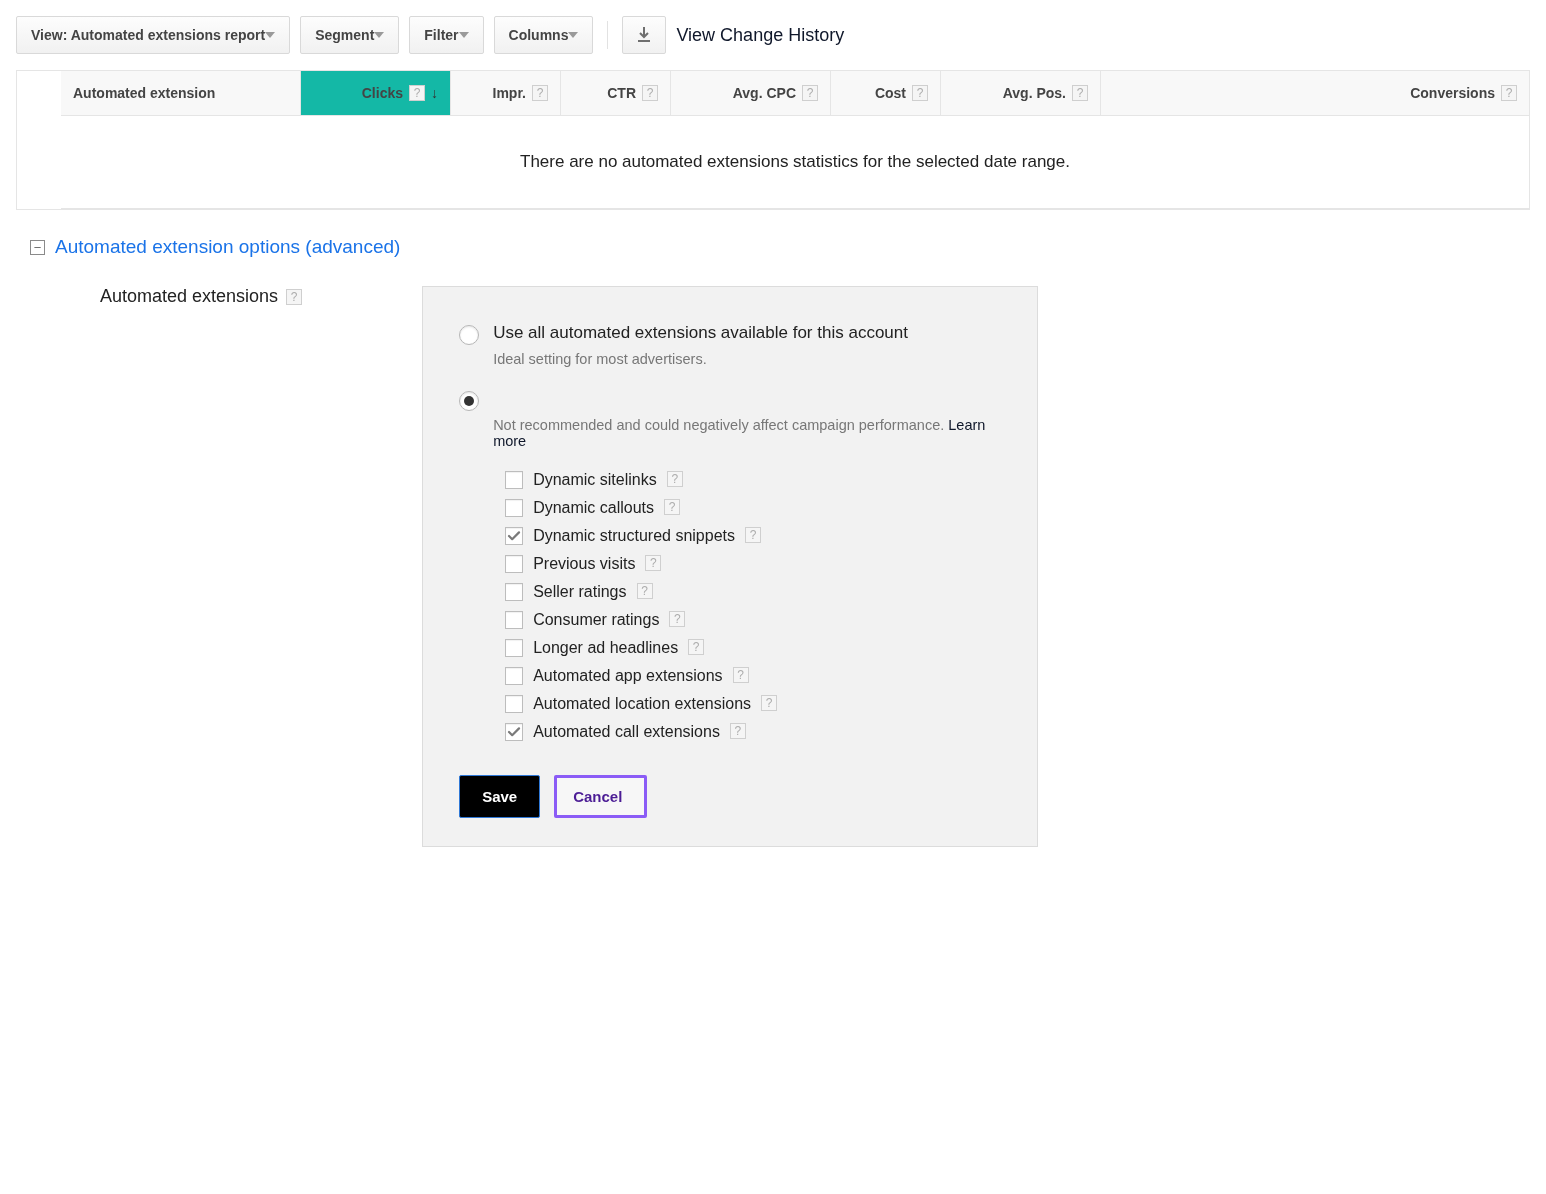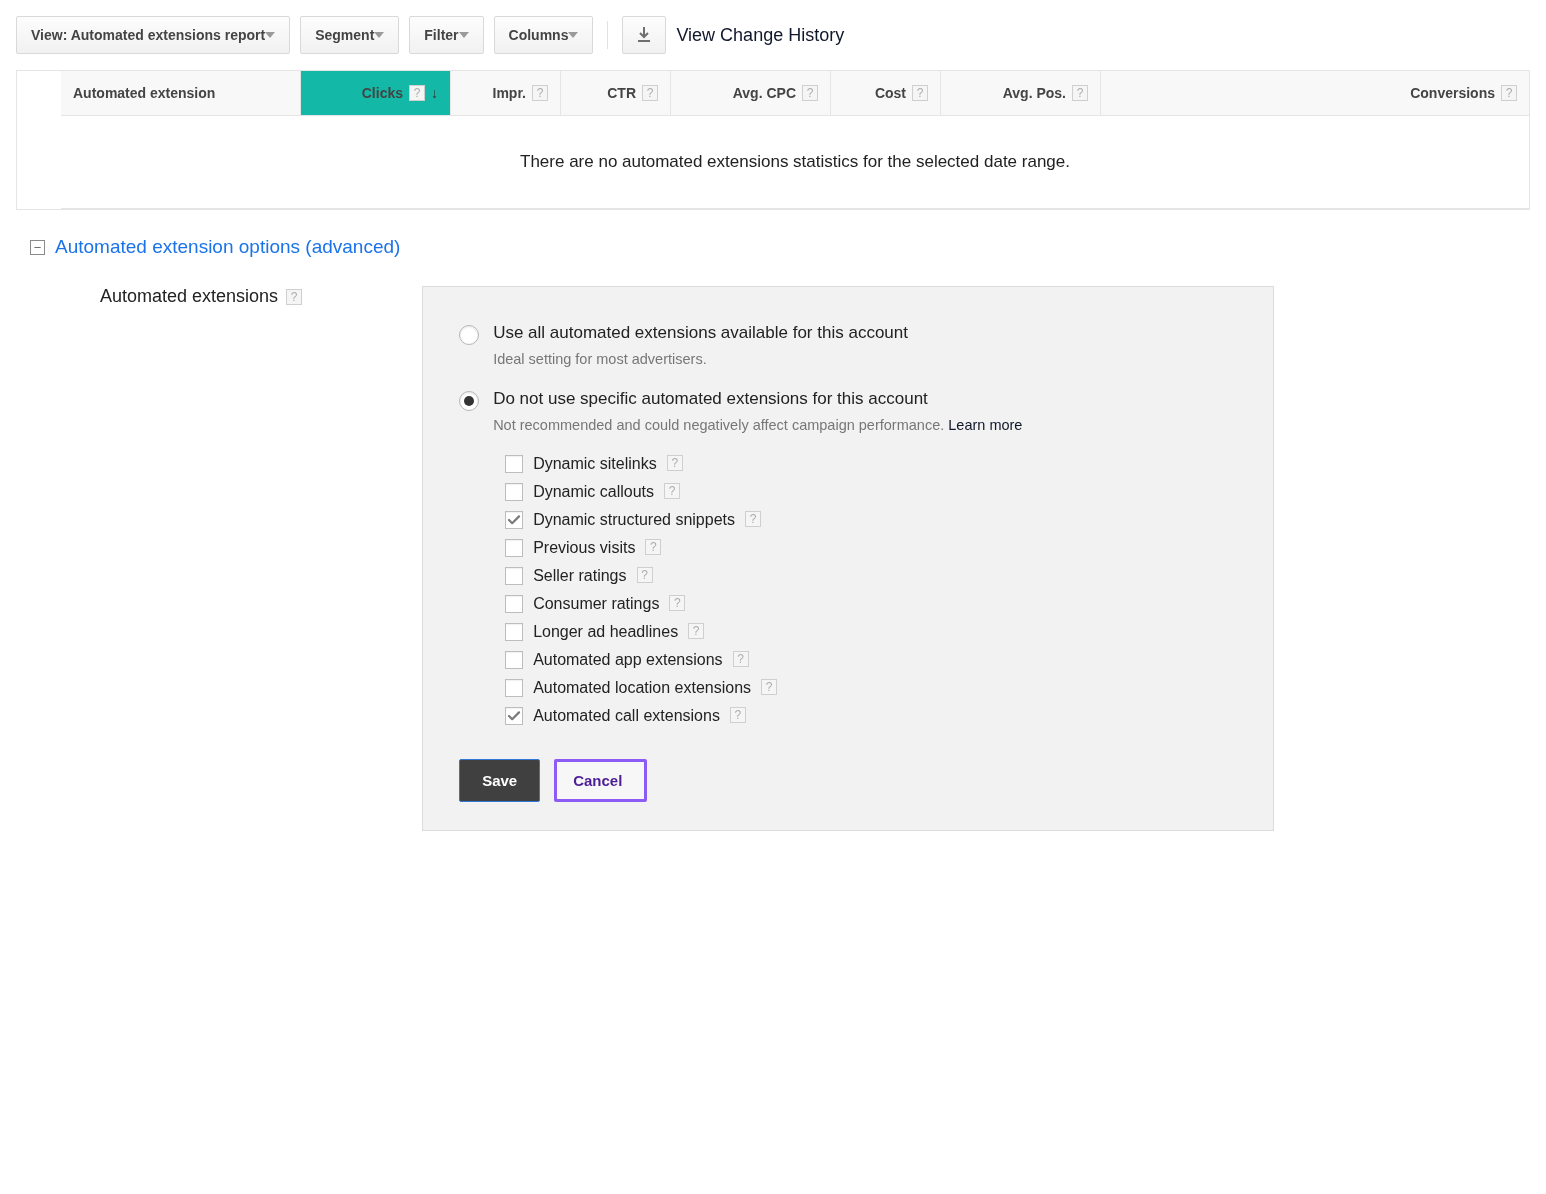--- a/index.html
+++ b/index.html
@@ -69,21 +69,21 @@
     align-items:center; justify-content:center; color:#666; font-size:13px; line-height:1;
     cursor:pointer; background:#fff;
   }
   .adv-title { color:#1a73e8; font-size:19px; cursor:pointer; }
 
   .adv-body { display:flex; gap: 120px; margin-top: 28px; align-items:flex-start; }
   .side-label { display:flex; align-items:center; gap:8px; font-size:18px; color:#222; padding-left: 70px; white-space:nowrap; }
 
   .panel {
     background:#f2f2f2; border:1px solid #dcdcdc; padding: 36px 36px 28px 36px;
-    width: 852px; max-width: 100%;
+    width: 616px; max-width: 100%;
   }
   .radio-row { display:flex; gap:14px; align-items:flex-start; margin-bottom:6px; }
   .radio {
     flex:0 0 auto; width:20px; height:20px; border:1px solid #b6b6b6; border-radius:50%;
     background:#fff; display:inline-flex; align-items:center; justify-content:center; cursor:pointer;
     box-shadow: inset 0 1px 2px rgba(0,0,0,0.1);
     margin-top:2px;
   }
   .radio.sel::after { content:""; width:10px; height:10px; border-radius:50%; background:#333; display:block; }
   .radio-label { font-size:17px; color:#222; }
@@ -98,21 +98,21 @@
     box-shadow: inset 0 1px 1px rgba(0,0,0,0.06);
   }
   .cbox.chk svg { display:block; }
   .cb-label { font-size:16px; color:#222; }
 
   .panel-actions { display:flex; gap:14px; margin-top:34px; }
   .btn {
     padding:10px 22px; font-size:15px; font-weight:700; border-radius:2px; cursor:pointer;
     border:1px solid transparent;
   }
-  .btn-primary { background:#404040; color:#fff; border-color:#2f78d6; }
+  .btn-primary { background:#000000; color:#fff; border-color:#2f78d6; }
   .btn-secondary { background:#f7f7f7; color:#4c1d95; border:3px solid #8b5cf6;padding-left:16px; }
 </style>
 </head>
 <body>
 
 <div class="toolbar">
   <div class="tbtn">
     <span>View: Automated extensions report</span>
     <span class="caret"></span>
   </div>
@@ -193,21 +193,20 @@
     <div class="panel">
 
       <div class="radio-row">
         <span class="radio"></span>
         <span class="radio-label">Use all automated extensions available for this account</span>
       </div>
       <div class="radio-sub">Ideal setting for most advertisers.</div>
 
       <div class="radio-row">
         <span class="radio sel"></span>
-        <span class="radio-label">Do not use specific automated extensions for this account</span>
       </div>
       <div class="radio-sub">
         <span>Not recommended and could negatively affect campaign performance. </span><a class="link sm">Learn more</a>
       </div>
 
       <div class="cb-list">
 
       <div class="cb-row">
             <span class="cbox"></span>
             <span class="cb-label">Dynamic sitelinks</span>

